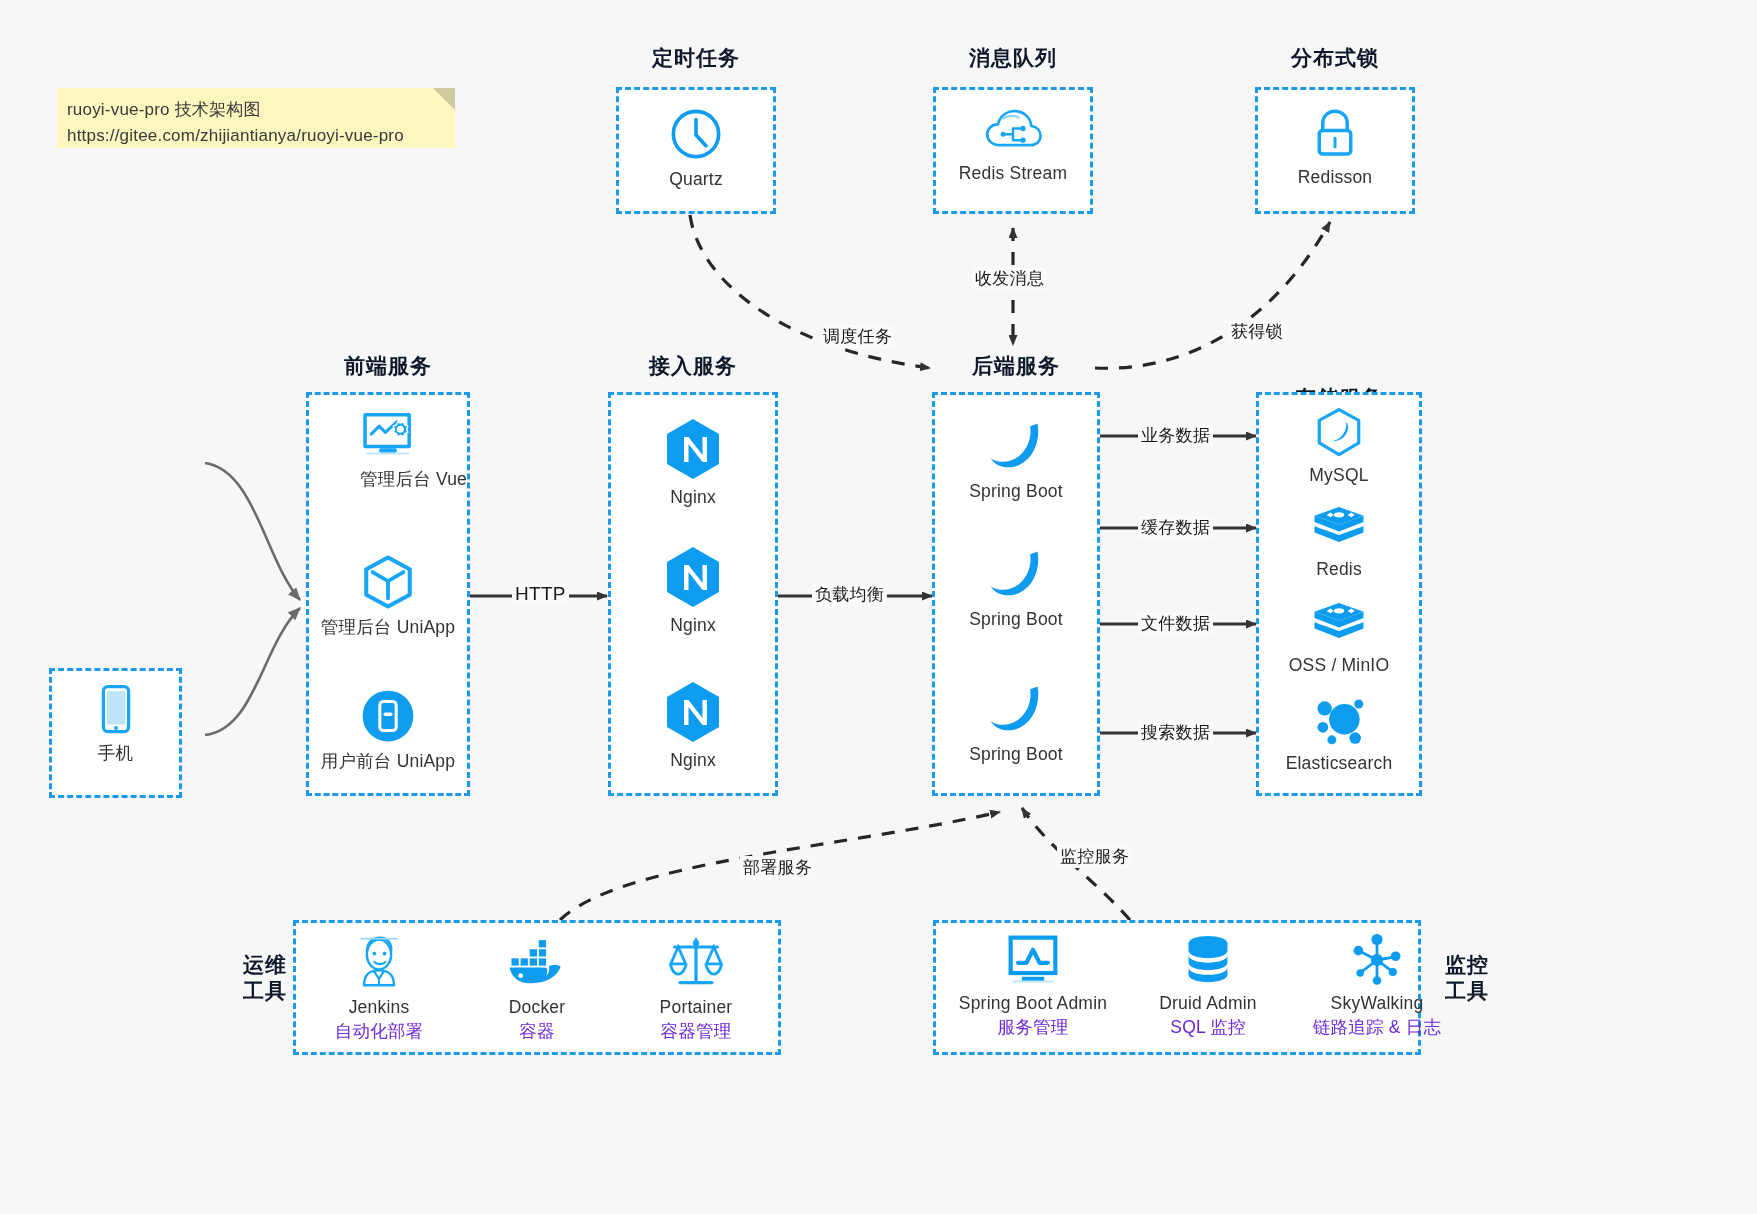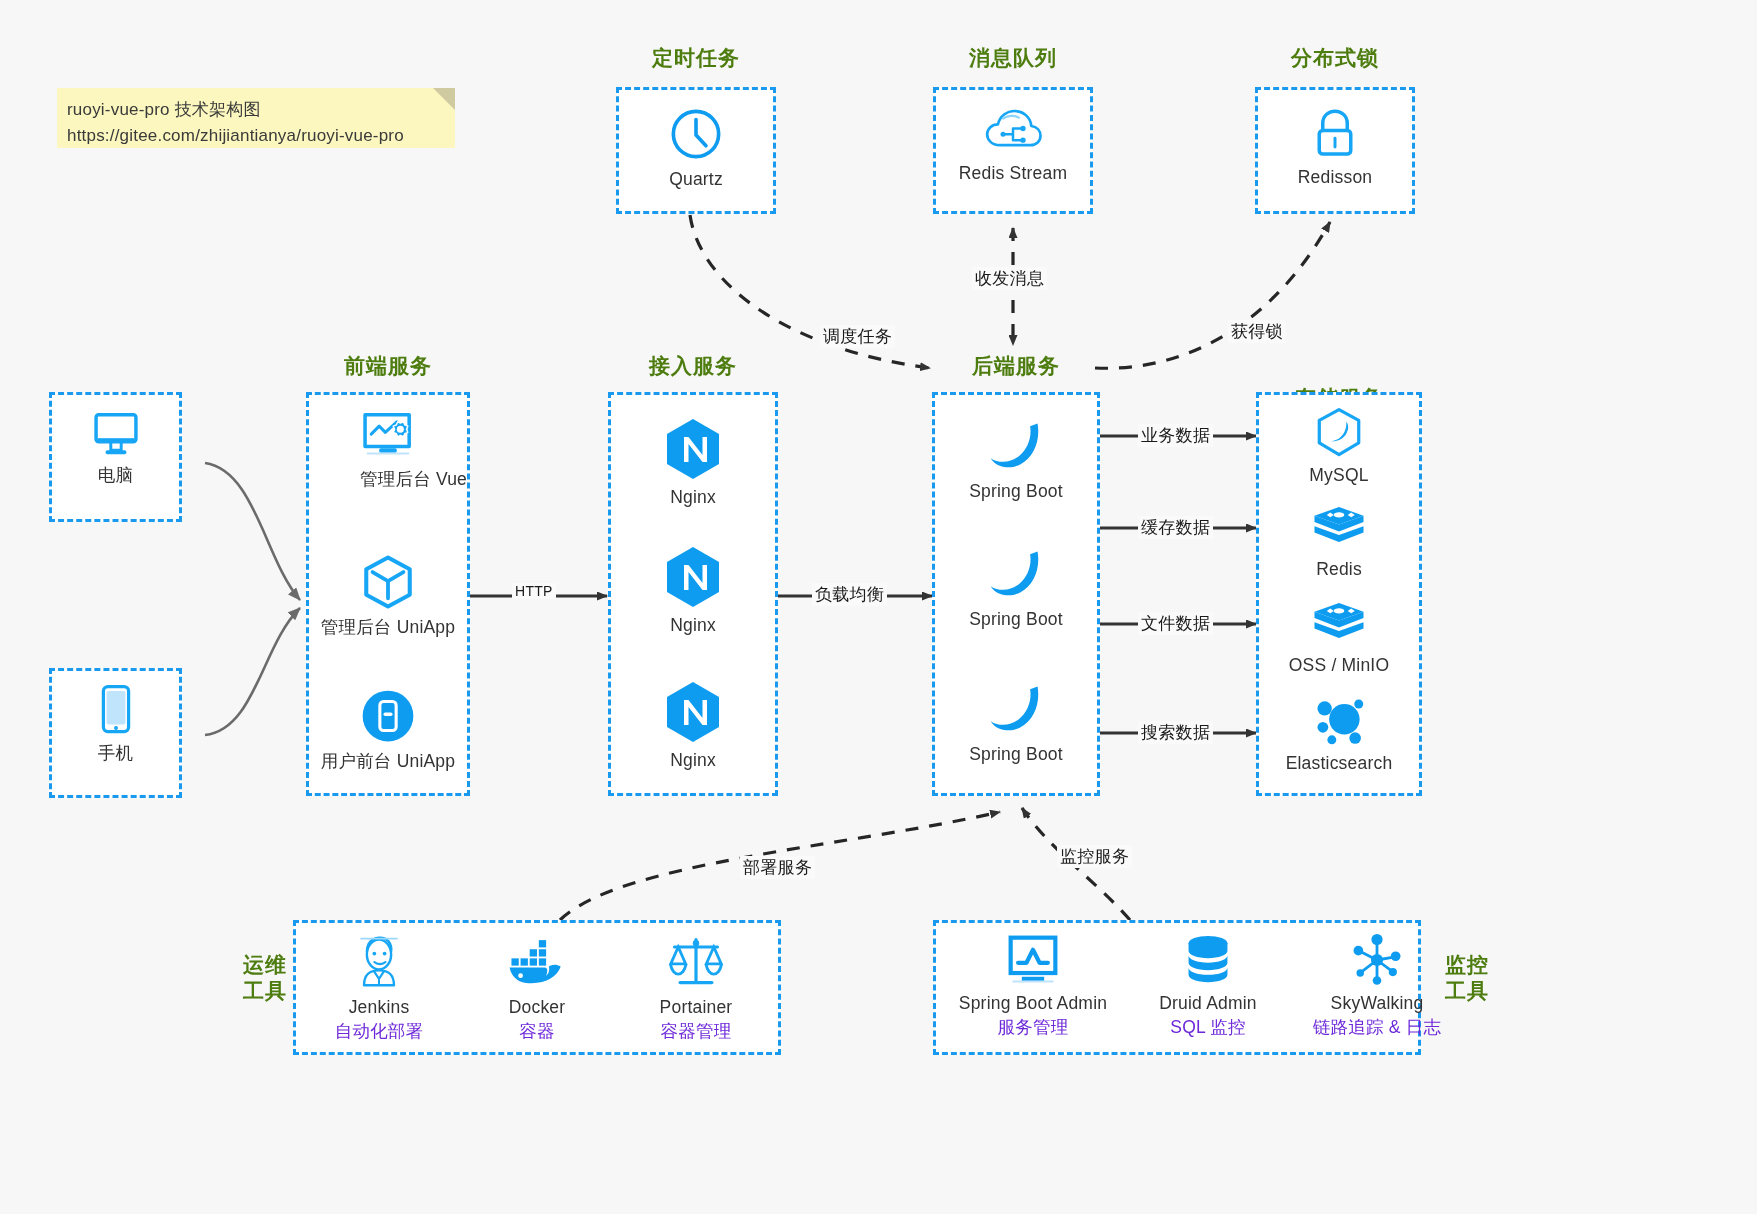--- a/index.html
+++ b/index.html
@@ -30,37 +30,37 @@
 
   
   .gbox{
     position:absolute;
     border:3px dashed #1a9aef;
     background:#ffffff;
     box-sizing:border-box;
   }
   .glabel{
     position:absolute;
-    color:#4d7c0f;font-weight:bold;font-size:21px;
+    color:#0f172a;font-weight:bold;font-size:21px;
     letter-spacing:1px;text-align:center;white-space:nowrap;font-family:Liberation Serif, serif;
   }
   .glabel.side{line-height:1.25;}
 
   
   .node{position:absolute;text-align:center;}
   .node .cap{
     font-size:17.5px;color:#333;line-height:1.35;white-space:nowrap;
     margin-top:5px;letter-spacing:.2px;
   }
   .node .cap2{font-size:17.5px;color:#6d28d9;line-height:1.35;white-space:nowrap;letter-spacing:.2px;}
   .ico{display:block;margin:0 auto;}
 
   
   .elabel{
-    position:absolute;font-size:14px;color:#1a1a1a;
+    position:absolute;font-size:19px;color:#1a1a1a;
     background:#fafafa;padding:0 3px;white-space:nowrap;letter-spacing:.3px;
   }
   .elabel.cn{font-size:17px;}
 </style>
 </head>
 <body>
 
 <div id="stage">
 
   <svg class="edges" viewBox="0 0 1757 1214">
@@ -139,31 +139,20 @@
     <div class="node" style="left:0;top:15px;width:154px;">
       <svg class="ico" width="56" height="56" viewBox="0 0 64 64">
         <path d="M18 29 L18 21 C18 13 24 7 32 7 C40 7 46 13 46 21 L46 29" fill="none" stroke="#17a6f5" stroke-width="4" stroke-linecap="round"></path>
         <rect x="14" y="29" width="36" height="27" rx="4" fill="none" stroke="#17a6f5" stroke-width="4"></rect>
         <line x1="32" y1="38" x2="32" y2="48" stroke="#17a6f5" stroke-width="3.4" stroke-linecap="round"></line>
       </svg>
       <div class="cap">Redisson</div>
     </div>
   </div>
 
-  <div class="gbox" style="left:49px;top:392px;width:133px;height:130px;">
-    <div class="node" style="left:0;top:12px;width:127px;">
-      <svg class="ico" width="56" height="52" viewBox="0 0 64 60">
-        <rect x="9" y="9" width="46" height="31" rx="3" fill="none" stroke="#17a6f5" stroke-width="4"></rect>
-        <rect x="11" y="36" width="42" height="5" fill="#17a6f5"></rect>
-        <path d="M26 41 L26 50 L38 50 L38 41" fill="none" stroke="#17a6f5" stroke-width="3.4"></path>
-        <rect x="20" y="50" width="24" height="4.5" rx="2" fill="#17a6f5"></rect>
-      </svg>
-      <div class="cap">电脑</div>
-    </div>
-  </div>
 
   <div class="gbox" style="left:49px;top:668px;width:133px;height:130px;">
     <div class="node" style="left:0;top:12px;width:127px;">
       <svg class="ico" width="44" height="54" viewBox="0 0 48 60">
         <rect x="10" y="4" width="28" height="50" rx="5" fill="none" stroke="#17a6f5" stroke-width="3.6"></rect>
         <rect x="13.5" y="9" width="21" height="37" rx="2" fill="#bfe4fb"></rect>
         <circle cx="24" cy="50" r="2.2" fill="#17a6f5"></circle>
       </svg>
       <div class="cap">手机</div>
     </div>

